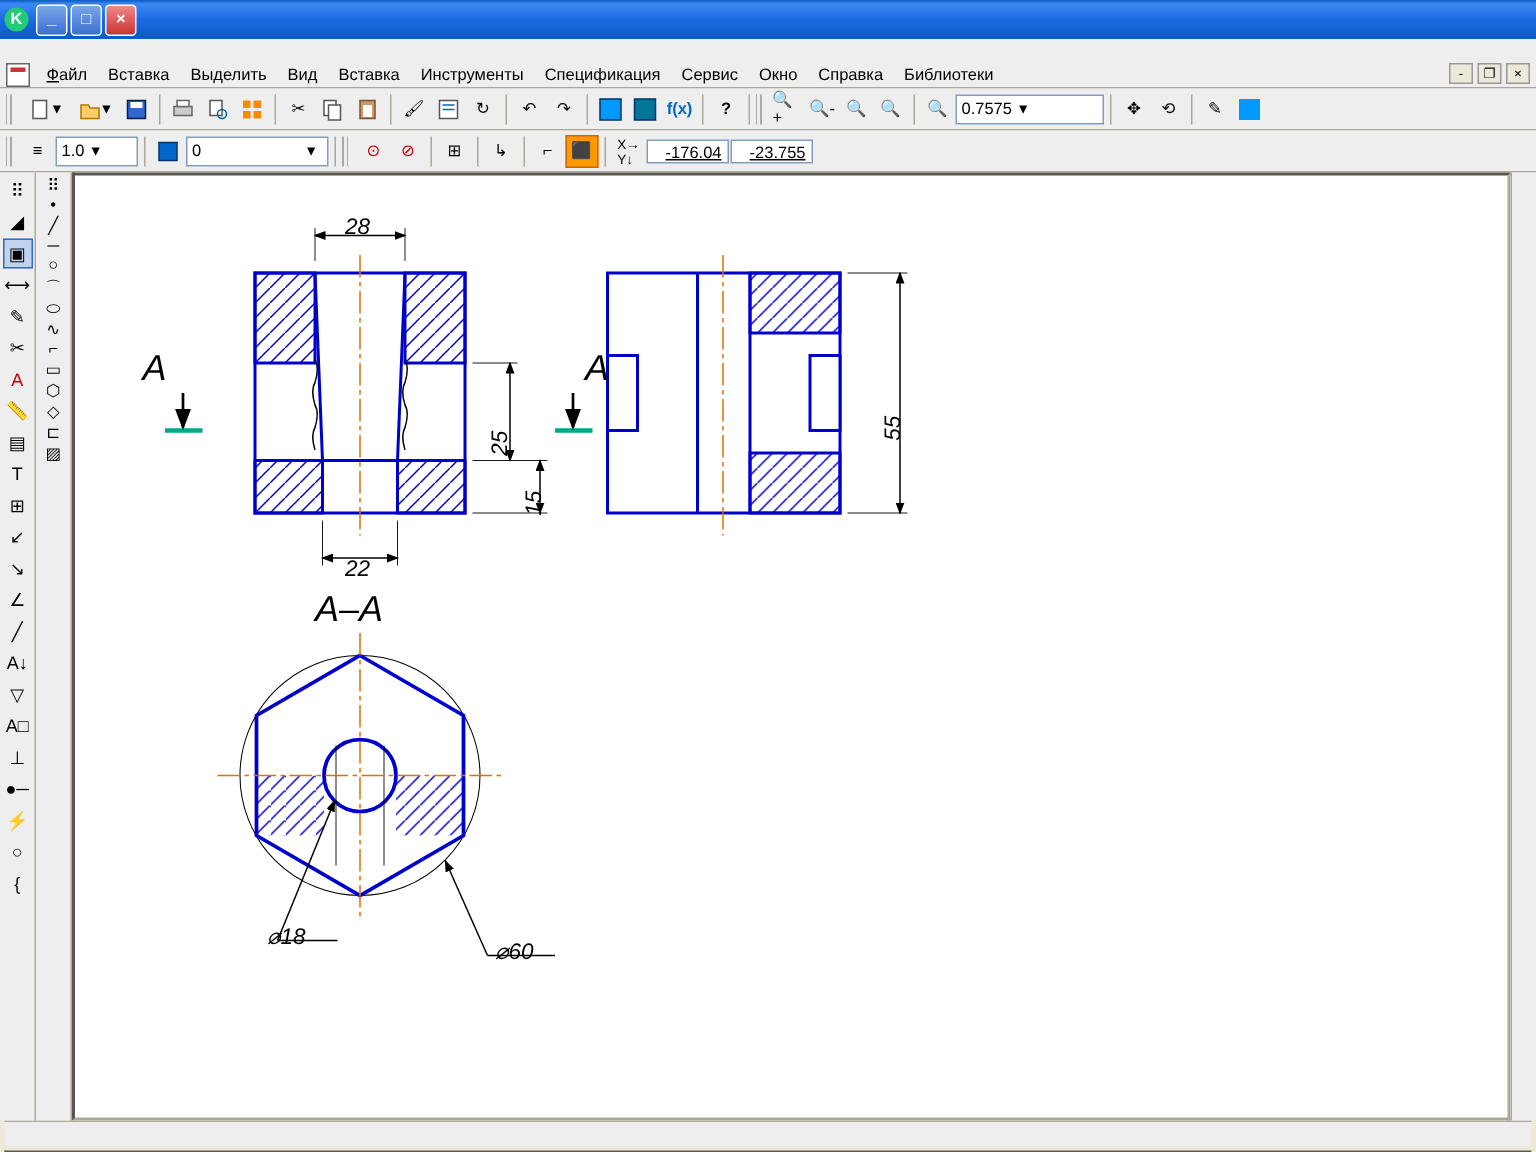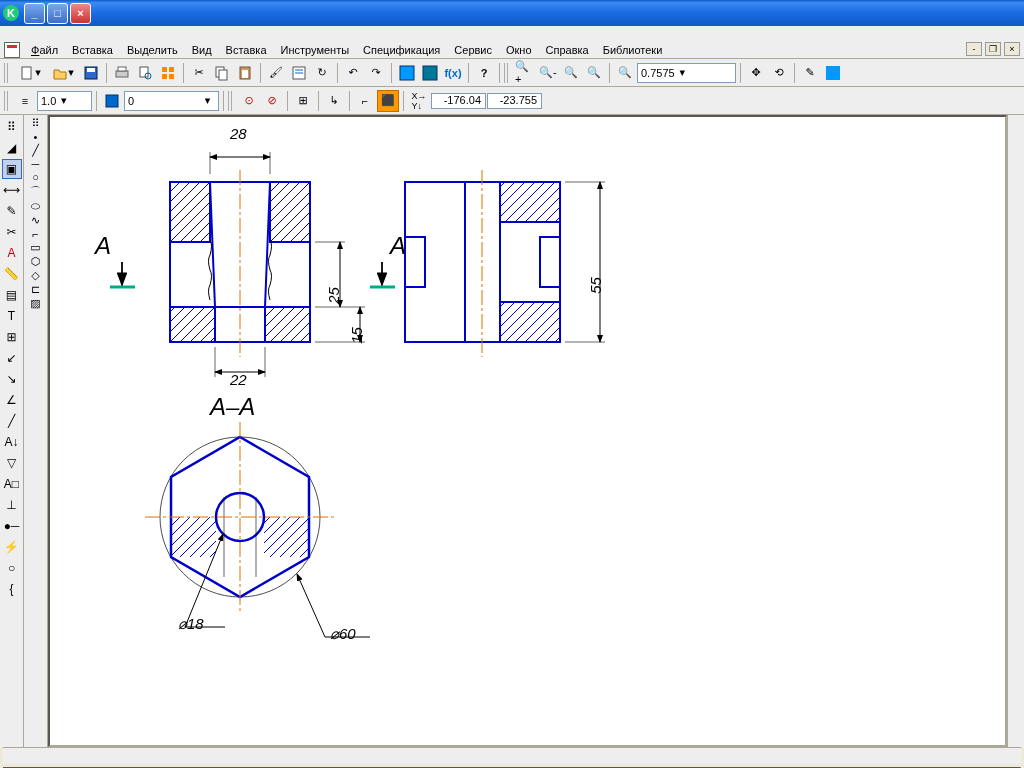--- a/index.html
+++ b/index.html
@@ -17,21 +17,21 @@
 .menubar .doc-icon:after { content: ''; position: absolute; left: 2px; top: 2px; width: 10px; height: 3px; background: #c33; }
 .menubar .mdicontrols { margin-left: auto; display: flex; gap: 3px; }
 .menubar .mdicontrols span { width: 16px; height: 14px; border: 1px solid #999; background: #ece9d8; display: flex; align-items: center; justify-content: center; font-size: 9px; }
 .toolbar { height: 28px; background: #eee; border-bottom: 1px solid #aca899; display: flex; align-items: center; padding: 0 4px; gap: 1px; }
 .tb-btn { width: 22px; height: 22px; display: flex; align-items: center; justify-content: center; border: 1px solid transparent; cursor: default; }
 .tb-btn.dd { width: 32px; }
 .tb-sep { width: 1px; height: 20px; background: #aca899; margin: 0 3px; }
 .tb-grip { width: 6px; height: 20px; background: repeating-linear-gradient(90deg,#aaa 0 1px,transparent 1px 3px); margin-right: 3px; }
 .combo { height: 20px; border: 1px solid #7f9db9; background: #fff; display: flex; align-items: center; padding: 0 3px; }
 .combo .dd-arrow { width: 15px; text-align: center; color: #000; }
-.coords { border: 1px solid #7f9db9; background: #fff; height: 16px; padding: 0 4px; display: flex; align-items: flex-start; width: 55px; justify-content: flex-end; }
+.coords { border: 1px solid #7f9db9; background: #fff; height: 16px; padding: 0 4px; display: flex; align-items: flex-end; width: 55px; justify-content: flex-end; text-decoration: underline; }
 .main { display: flex; height: 632px; }
 .left-tool { width: 24px; background: #eee; border-right: 1px solid #aca899; display: flex; flex-direction: column; align-items: center; padding-top: 2px; gap: 1px; }
 .left-tool .lt { width: 20px; height: 20px; border: 1px solid transparent; display: flex; align-items: center; justify-content: center; font-size: 12px; }
 .left-tool .lt.active { border-color: #316ac5; background: #c1d2ee; }
 .left-tool2 { width: 24px; background: #eee; border-right: 1px solid #aca899; display: flex; flex-direction: column; align-items: center; padding-top: 2px; gap: 1px; }
 .canvas-area { flex: 1; background: #fff; border: 2px inset #aca899; position: relative; overflow: hidden; }
 .scroll-v { width: 17px; background: #eee; border-left: 1px solid #aca899; }
 .bottom-panel { height: 25px; background: #eee; border-top: 1px solid #aca899; margin: 3px; border: 1px inset #aca899; background: #ece9d8; }
 svg.icn { width: 16px; height: 16px; }
 .drawing-svg { position: absolute; }
@@ -343,21 +343,21 @@
       </g>
       <g transform="translate(320,150)">
         <line x1="0" y1="20" x2="25" y2="20" stroke="#0a8" stroke-width="3"></line>
         <line x1="12" y1="-5" x2="12" y2="18" stroke="#000" stroke-width="1.8" marker-end="url(#arr)"></line>
       </g>
     </svg>
 
     <span class="cad-label sec-label" style="left:45px;top:115px">А</span>
     <span class="cad-label sec-label" style="left:340px;top:115px">А</span>
     <span class="cad-label sec-label" style="left:160px;top:276px">А–А</span>
-    <span class="cad-label cad-small" style="left:180px;top:8px">28</span>
+    <span class="cad-label cad-small" style="left:180px;top:26px">28</span>
     <span class="cad-label cad-small" style="left:180px;top:254px">22</span>
     <span class="cad-label cad-small" style="left:275px;top:170px;transform:rotate(-90deg)">25</span>
     <span class="cad-label cad-small" style="left:298px;top:210px;transform:rotate(-90deg)">15</span>
     <span class="cad-label cad-small" style="left:537px;top:160px;transform:rotate(-90deg)">55</span>
     <span class="cad-label cad-small" style="left:128px;top:498px">⌀18</span>
     <span class="cad-label cad-small" style="left:280px;top:508px">⌀60</span>
   </div>
   <div class="scroll-v"></div>
 </div>
 <div class="scroll-h"></div>

